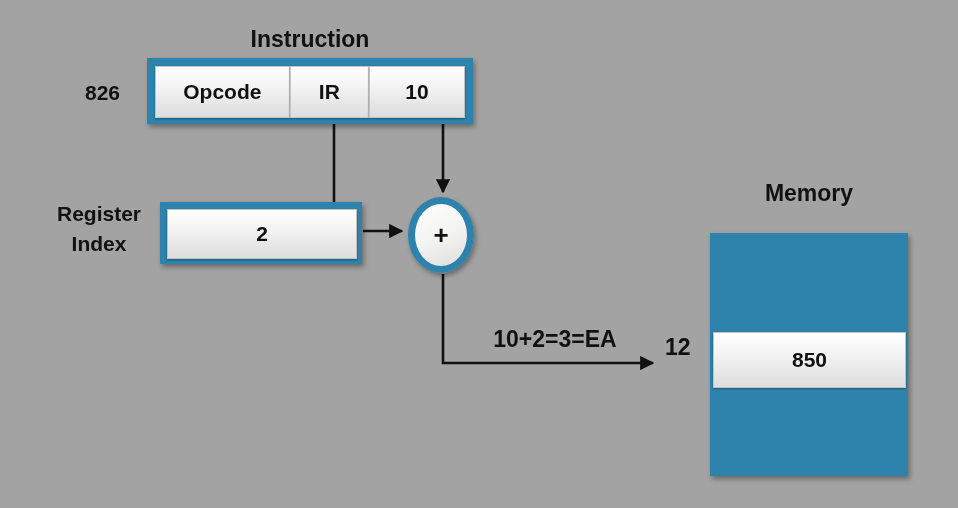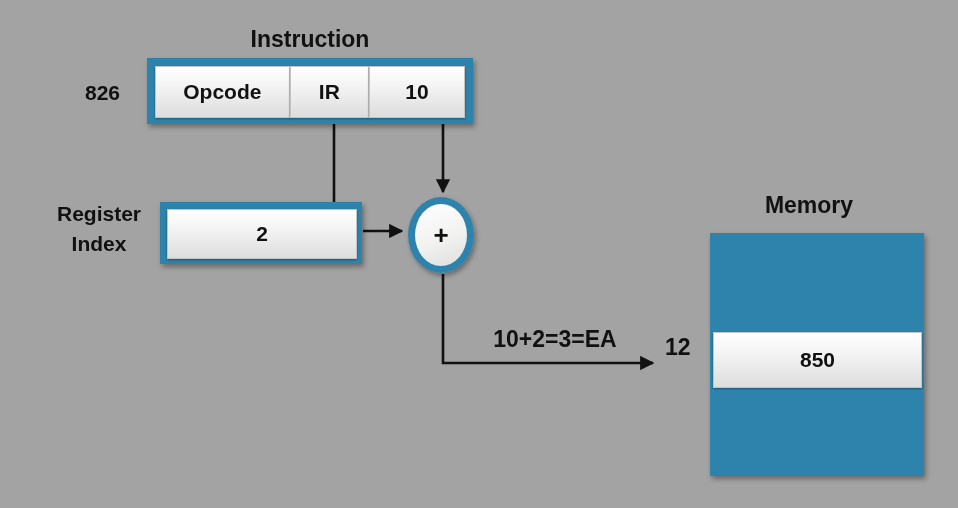--- a/index.html
+++ b/index.html
@@ -59,21 +59,21 @@
     border-radius:50%;
     box-sizing:border-box;
     background:linear-gradient(160deg,#ffffff 0%,#f2f2f1 55%,#dededd 100%);
     box-shadow:2px 3px 5px rgba(0,0,0,0.35);
     display:flex;align-items:center;justify-content:center;
     font-size:26px;line-height:1;
   }
 
   
   .memory-box{
-    left:710px;top:233px;width:198px;height:243px;padding-left:16px;
+    left:710px;top:233px;width:198px;height:243px;
   }
   .memory-cell{
     position:absolute;left:3px;right:2px;top:99px;height:54px;
     font-size:21px;
   }
 
   svg.wires{position:absolute;left:0;top:0;pointer-events:none;}
 </style>
 </head>
 <body>
@@ -116,19 +116,19 @@
   </div>
 
   <div class="abs adder">
     <span>+</span>
   </div>
 
   <div class="abs lbl" style="left:455px;top:326px;width:200px;text-align:center;font-size:23px;">10+2=3=EA</div>
 
   <div class="abs lbl" style="left:665px;top:334px;font-size:23px;">12</div>
 
-  <div class="abs title" style="left:710px;top:192px;width:198px;">Memory</div>
+  <div class="abs title" style="left:710px;top:180px;width:198px;">Memory</div>
 
   <div class="abs teal-box memory-box">
     <div class="cell memory-cell">850</div>
   </div>
 
 </div>
 
 </body></html>

